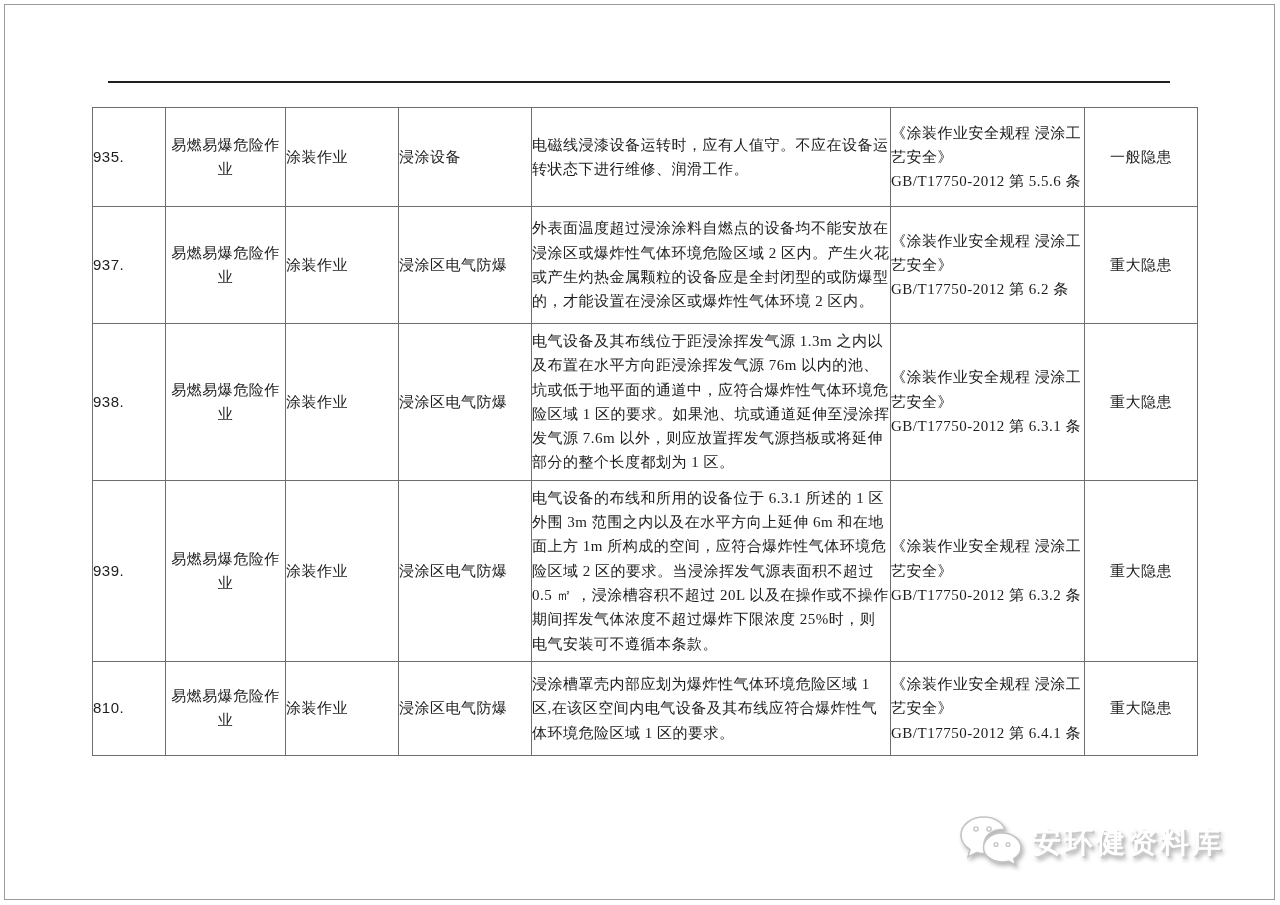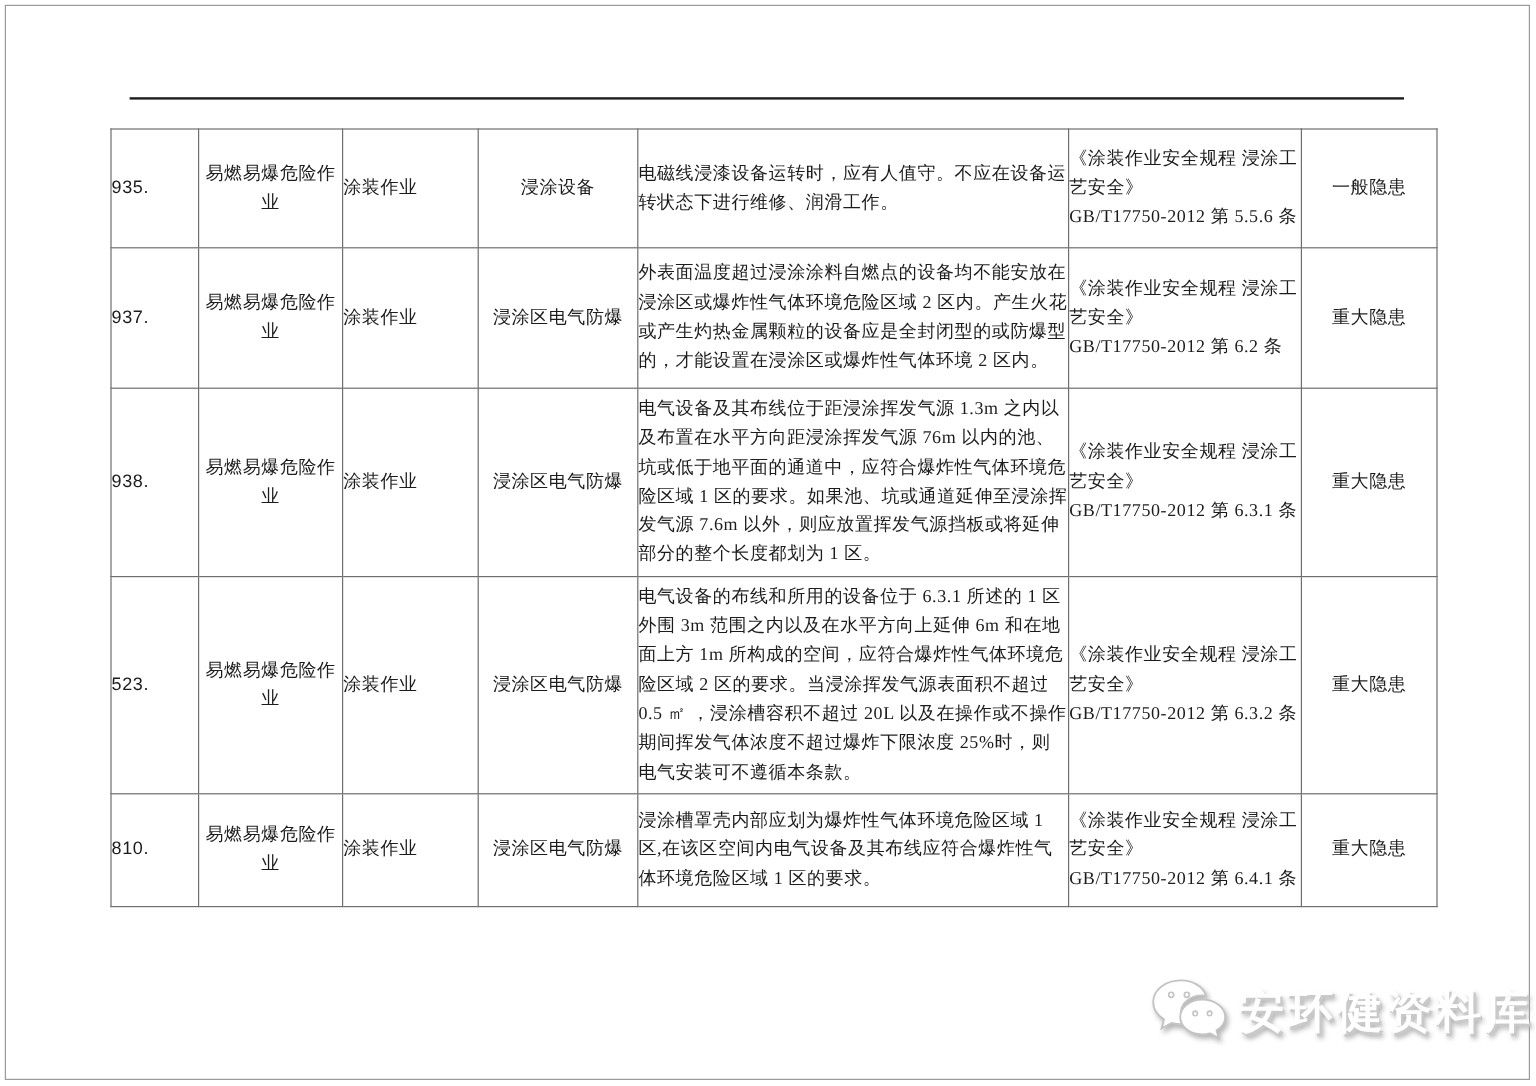--- a/index.html
+++ b/index.html
@@ -34,41 +34,41 @@
   table.doc-table td {
     border: 1px solid #6e6e6e;
     vertical-align: middle;
     padding: 5px 0;
     line-height: 1.62;
     letter-spacing: 0.5px;
   }
   td.c-num     { text-align: left; font-family: Liberation Sans, sans-serif; }
   td.c-cat     { text-align: center; padding-left: 14px; }
   td.c-work    { text-align: left; padding-left: 14px; }
-  td.c-equip   { text-align: center; padding-left: 12px; }
+  td.c-equip   { text-align: left; padding-left: 12px; }
   td.c-desc    { text-align: left; padding: 6px 9px; }
   td.c-basis   { text-align: left; white-space: pre-wrap; padding-left: 10px; }
   td.c-level   { text-align: center; }
   tr.row-0 td { height: 99px; }
   tr.row-1 td { height: 46px; }
   tr.row-2 td { height: 117px; }
   tr.row-3 td { height: 143px; }
   tr.row-4 td { height: 176px; }
   tr.row-5 td { height: 94px; }
   .watermark {
     position: absolute;
     left: 958px; top: 815px;
     display: flex;
     align-items: center;
     gap: 8px;
     user-select: none;
   }
   .watermark .wm-text {
     font-family: "Liberation Sans", "DejaVu Sans", sans-serif;
-    font-size: 38px;
+    font-size: 29px;
     font-weight: bold;
     letter-spacing: 3px;
     color: #ffffff;
     text-shadow: 2px 2px 0 #c9c9c9, 3px 4px 4px #a8a8a8;
     white-space: nowrap;
   }
   .watermark svg {
     filter: drop-shadow(2px 3px 2px #b5b5b5);
   }
 </style>
@@ -113,21 +113,21 @@
     <td class="c-num">938.</td>
     <td class="c-cat">易燃易爆危险作业</td>
     <td class="c-work">涂装作业</td>
     <td class="c-equip">浸涂区电气防爆</td>
     <td class="c-desc">电气设备及其布线位于距浸涂挥发气源 1.3m 之内以及布置在水平方向距浸涂挥发气源 76m 以内的池、坑或低于地平面的通道中，应符合爆炸性气体环境危险区域 1 区的要求。如果池、坑或通道延伸至浸涂挥发气源 7.6m 以外，则应放置挥发气源挡板或将延伸部分的整个长度都划为 1 区。</td>
     <td class="c-basis">《涂装作业安全规程 浸涂工艺安全》
 GB/T17750-2012 第 6.3.1 条</td>
     <td class="c-level">重大隐患</td>
   </tr>
       <tr class="doc-row row-4">
-    <td class="c-num">523.</td>
+    <td class="c-num">939.</td>
     <td class="c-cat">易燃易爆危险作业</td>
     <td class="c-work">涂装作业</td>
     <td class="c-equip">浸涂区电气防爆</td>
     <td class="c-desc">电气设备的布线和所用的设备位于 6.3.1 所述的 1 区外围 3m 范围之内以及在水平方向上延伸 6m 和在地面上方 1m 所构成的空间，应符合爆炸性气体环境危险区域 2 区的要求。当浸涂挥发气源表面积不超过 0.5 ㎡ ，浸涂槽容积不超过 20L 以及在操作或不操作期间挥发气体浓度不超过爆炸下限浓度 25%时，则电气安装可不遵循本条款。</td>
     <td class="c-basis">《涂装作业安全规程 浸涂工艺安全》
 GB/T17750-2012 第 6.3.2 条</td>
     <td class="c-level">重大隐患</td>
   </tr>
       <tr class="doc-row row-5">
     <td class="c-num">810.</td>

